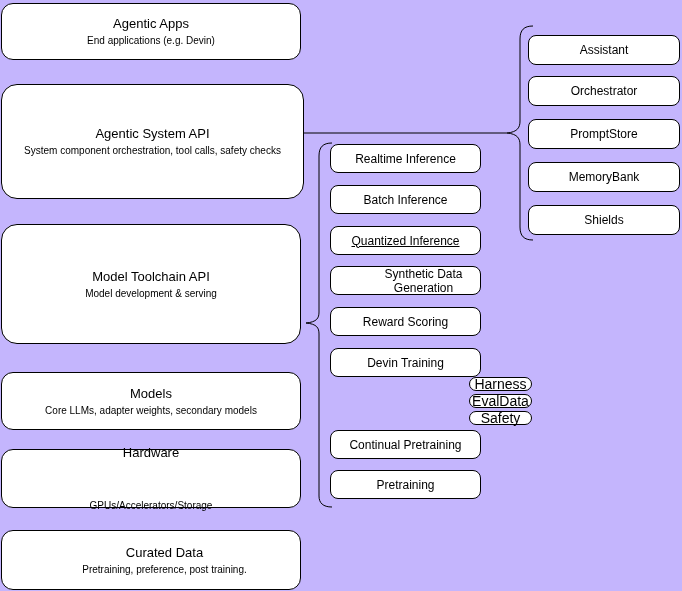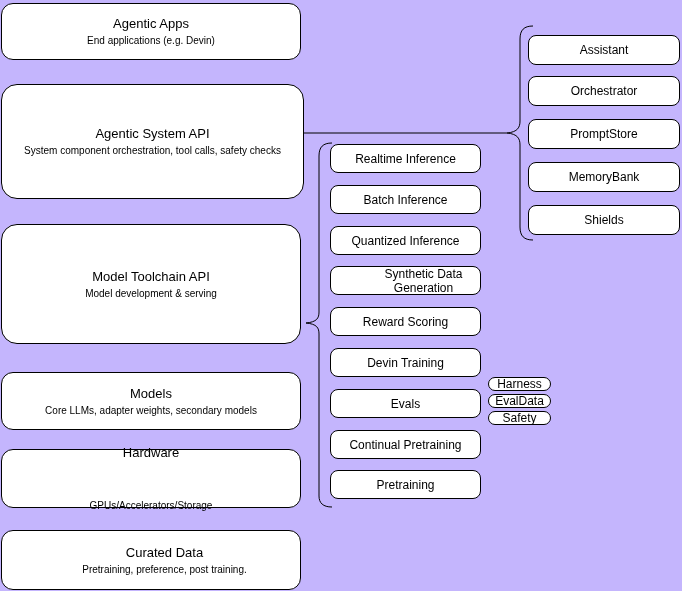--- a/index.html
+++ b/index.html
@@ -45,41 +45,41 @@
   .pos-models    { top: 372px; height: 58px;  }
   .pos-hardware  { top: 449px; height: 59px; gap: 40px;  }
   .pos-curated   { top: 530px; height: 60px; padding-left: 27px;  }
 
   
   .mbox {
     left: 330px; width: 151px; height: 29px;
     border-radius: 8px;
     font-size: 12px;
   }
-  .m0 { top: 144px; } .m1 { top: 185px; } .m2 { top: 226px; }
+  .m0 { top: 144px; } .m1 { top: 185px; } .m2 { top: 226px; text-decoration: underline; }
   .m3 { top: 266px; padding-left: 36px; } .m4 { top: 307px; } .m5 { top: 348px; }
   .m6 { top: 389px; } .m7 { top: 430px; } .m8 { top: 470px; }
 
   
   .rbox {
     left: 528px; width: 152px; height: 30px;
     border-radius: 8px;
     font-size: 12px;
   }
   .r0 { top: 35px; } .r1 { top: 76px; } .r2 { top: 119px; }
   .r3 { top: 162px; } .r4 { top: 205px; }
 
   
   .pill {
     position: absolute;
-    left: 488px; width: 63px; height: 14px;
+    left: 469px; width: 63px; height: 14px;
     background: #ffffff;
     border: 1px solid #000000;
     border-radius: 8px;
-    font-size: 12px;
+    font-size: 14px;
     line-height: 12px;
     display: flex;
     align-items: center;
     justify-content: center;
     z-index: 3;
   }
   .p0 { top: 377px; } .p1 { top: 394px; } .p2 { top: 411px; }
 </style>
 </head>
 <body>
@@ -121,21 +121,20 @@
     <div class="title">Curated Data</div>
     <div class="subtitle">Pretraining, preference, post training.</div>
   </div>
 
   <div class="node mbox m0">Realtime Inference</div>
   <div class="node mbox m1">Batch Inference</div>
   <div class="node mbox m2">Quantized Inference</div>
   <div class="node mbox m3">Synthetic Data Generation</div>
   <div class="node mbox m4">Reward Scoring</div>
   <div class="node mbox m5">Devin Training</div>
-  <div class="node mbox m6">Evals</div>
   <div class="node mbox m7">Continual Pretraining</div>
   <div class="node mbox m8">Pretraining</div>
 
   <div class="pill p0">Harness</div>
   <div class="pill p1">EvalData</div>
   <div class="pill p2">Safety</div>
 
   <div class="node rbox r0">Assistant</div>
   <div class="node rbox r1">Orchestrator</div>
   <div class="node rbox r2">PromptStore</div>

